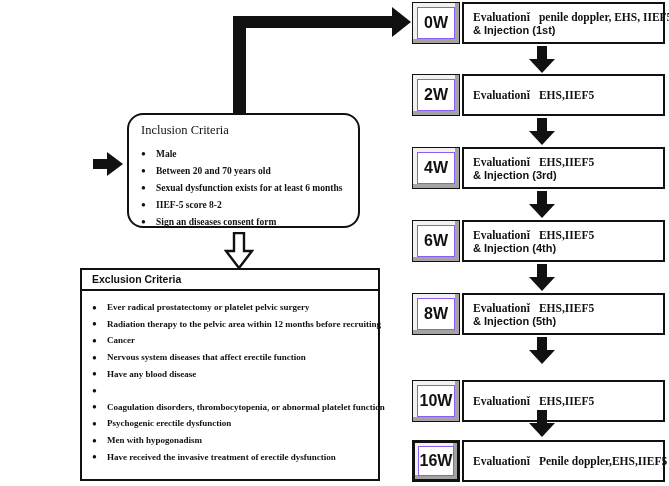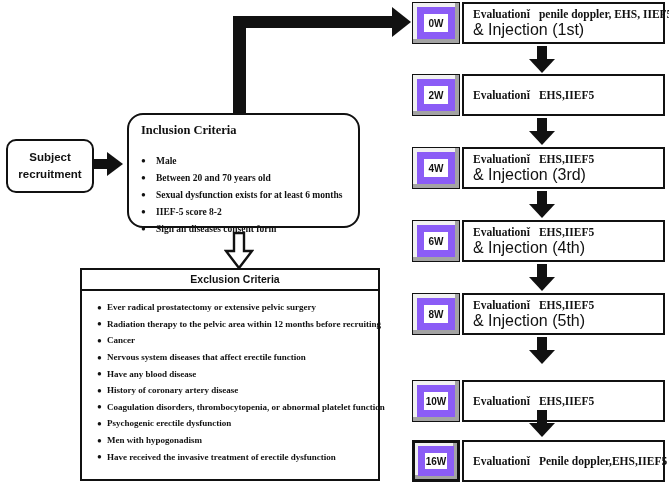--- a/index.html
+++ b/index.html
@@ -11,73 +11,69 @@
     border:2px solid #111;border-radius:10px;background:#fff;
     display:flex;flex-direction:column;align-items:center;justify-content:center;
     font-weight:700;font-size:11.5px;line-height:1.45;text-align:center;}
 
   .h-arrow-stem{position:absolute;left:93px;top:159px;width:15px;height:10px;background:#111;}
   .h-arrow-head{position:absolute;left:107px;top:152px;width:0;height:0;
     border-left:16px solid #111;border-top:12px solid transparent;border-bottom:12px solid transparent;}
 
   .inclusion-box{position:absolute;left:127px;top:113px;width:233px;height:115px;
     border:2px solid #111;border-radius:16px;background:#fff;padding:8px 0 0 12px;box-sizing:border-box;}
-  .inclusion-box .title{font-family:"Liberation Serif",serif;font-weight:700;font-size:12.5px;margin-bottom:14px;}
+  .inclusion-box .title{font-family:"Liberation Serif",serif;font-weight:400;font-size:12.5px;margin-bottom:7px;}
   ul.crit{list-style:none;margin:0;padding:0;}
   ul.crit li{display:flex;align-items:center;white-space:nowrap;
     font-family:"Liberation Serif",serif;font-weight:700;}
   .inclusion-box ul.crit li{height:17px;font-size:9.5px;}
   .blt{width:15px;font-size:8px;flex:0 0 15px;}
 
   .exclusion-box{position:absolute;left:80px;top:268px;width:300px;height:213px;
-    border:2px solid #111;background:#fff;box-sizing:border-box;text-align:center;}
+    border:2px solid #111;background:#fff;box-sizing:border-box;}
   .exclusion-box .title{font-weight:700;font-size:10.5px;padding:3px 0 4px 10px;
     border-bottom:2px solid #111;}
   .exclusion-box ul.crit{padding:8px 0 0 10px;}
   .exclusion-box ul.crit li{height:16.6px;font-size:9px;}
 
   
   .hollow-arrow{position:absolute;left:224px;top:232px;}
 
   
   .elbow-v{position:absolute;left:233px;top:16px;width:13px;height:97px;background:#111;}
   .elbow-h{position:absolute;left:233px;top:16px;width:160px;height:12px;background:#111;}
   .elbow-head{position:absolute;left:392px;top:7px;width:0;height:0;
     border-left:19px solid #111;border-top:15px solid transparent;border-bottom:15px solid transparent;}
 
   
   .trow{position:absolute;left:0;top:0;width:669px;height:0;}
   .key{position:absolute;left:412px;width:48px;height:42px;border:1px solid #111;background:#fff;
     box-shadow:inset -4px -4px 0 #a3a3a3, inset 4px 4px 0 #f1f1f1;box-sizing:border-box;}
   .key.bold{border-width:3px;}
-  .key-face{position:absolute;inset:4px;border:7px solid #8b5cf6;background:#fff;
-    display:flex;align-items:center;justify-content:center;font-weight:700;font-size:10px;}
+  .key-face{position:absolute;inset:4px;border:1px solid #8b5cf6;background:#fff;
+    display:flex;align-items:center;justify-content:center;font-weight:700;font-size:16px;}
   .key.bold .key-face{inset:3px;}
   .evalbox{position:absolute;left:462px;width:203px;height:42px;border:2px solid #111;background:#fff;
     box-sizing:border-box;display:flex;flex-direction:column;justify-content:center;
     padding-left:9px;gap:1px;}
   .l1{font-family:"Liberation Serif",serif;font-weight:700;font-size:11.5px;white-space:nowrap;}
   .l1 .detail{margin-left:9px;}
-  .l2{font-weight:400;font-size:16px;white-space:nowrap;}
+  .l2{font-weight:700;font-size:11px;white-space:nowrap;}
   .l2:empty{display:none;}
   .darr{position:absolute;left:529px;}
 
   
   .r0{top:2px;} .r1{top:74px;} .r2{top:147px;} .r3{top:220px;} .r4{top:293px;} .r5{top:380px;} .r6{top:440px;}
   .a0{top:46px;} .a1{top:118px;} .a2{top:191px;} .a3{top:264px;} .a4{top:337px;} .a5{top:410px;}
 </style>
 </head>
 <body>
 
 <div id="canvas">
 
-  <div class="subject-box">
-    <div>Subject</div>
-    <div>recruitment</div>
-  </div>
   <div class="h-arrow-stem"></div>
   <div class="h-arrow-head"></div>
 
   <div class="inclusion-box">
     <div class="title">Inclusion Criteria</div>
     <ul class="crit">
       <li>
           <span class="blt">●</span>
           <span>Male</span>
         </li>
@@ -102,41 +98,40 @@
 
   <svg class="hollow-arrow" width="30" height="38" viewBox="0 0 30 38">
     <polygon points="10,1 20,1 20,19 28,19 15,36 2,19 10,19" fill="#ffffff" stroke="#111111" stroke-width="2.4" stroke-linejoin="miter"></polygon>
   </svg>
 
   <div class="exclusion-box">
     <div class="title">Exclusion Criteria</div>
     <ul class="crit">
       <li>
           <span class="blt">●</span>
-          <span>Ever radical prostatectomy or extensive pelvic surgery</span>
+          <span>Ever radical prostatectomy or platelet pelvic surgery</span>
         </li>
       <li>
           <span class="blt">●</span>
           <span>Radiation therapy to the pelvic area within 12 months before recruiting</span>
         </li>
       <li>
           <span class="blt">●</span>
           <span>Cancer</span>
         </li>
       <li>
           <span class="blt">●</span>
           <span>Nervous system diseases that affect erectile function</span>
         </li>
       <li>
           <span class="blt">●</span>
           <span>Have any blood disease</span>
         </li>
       <li>
           <span class="blt">●</span>
-          <span>History of coronary artery disease</span>
         </li>
       <li>
           <span class="blt">●</span>
           <span>Coagulation disorders, thrombocytopenia, or abnormal platelet function</span>
         </li>
       <li>
           <span class="blt">●</span>
           <span>Psychogenic erectile dysfunction</span>
         </li>
       <li>

